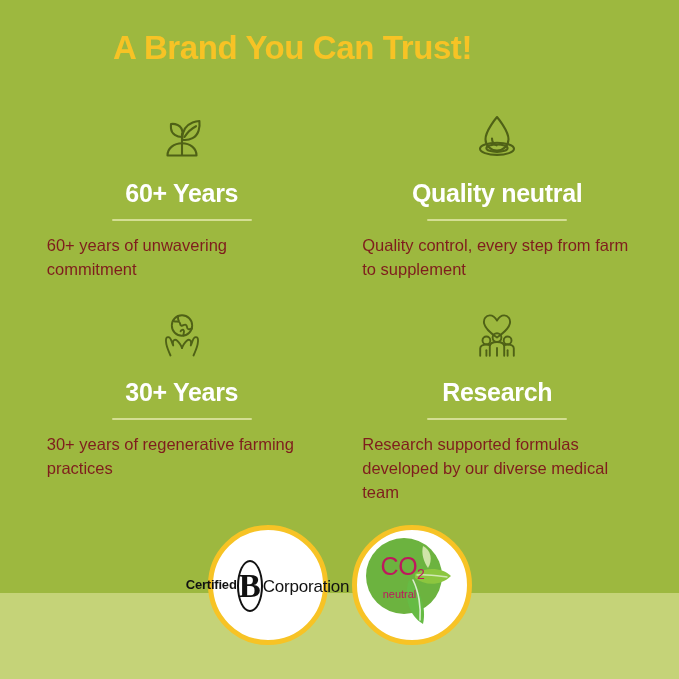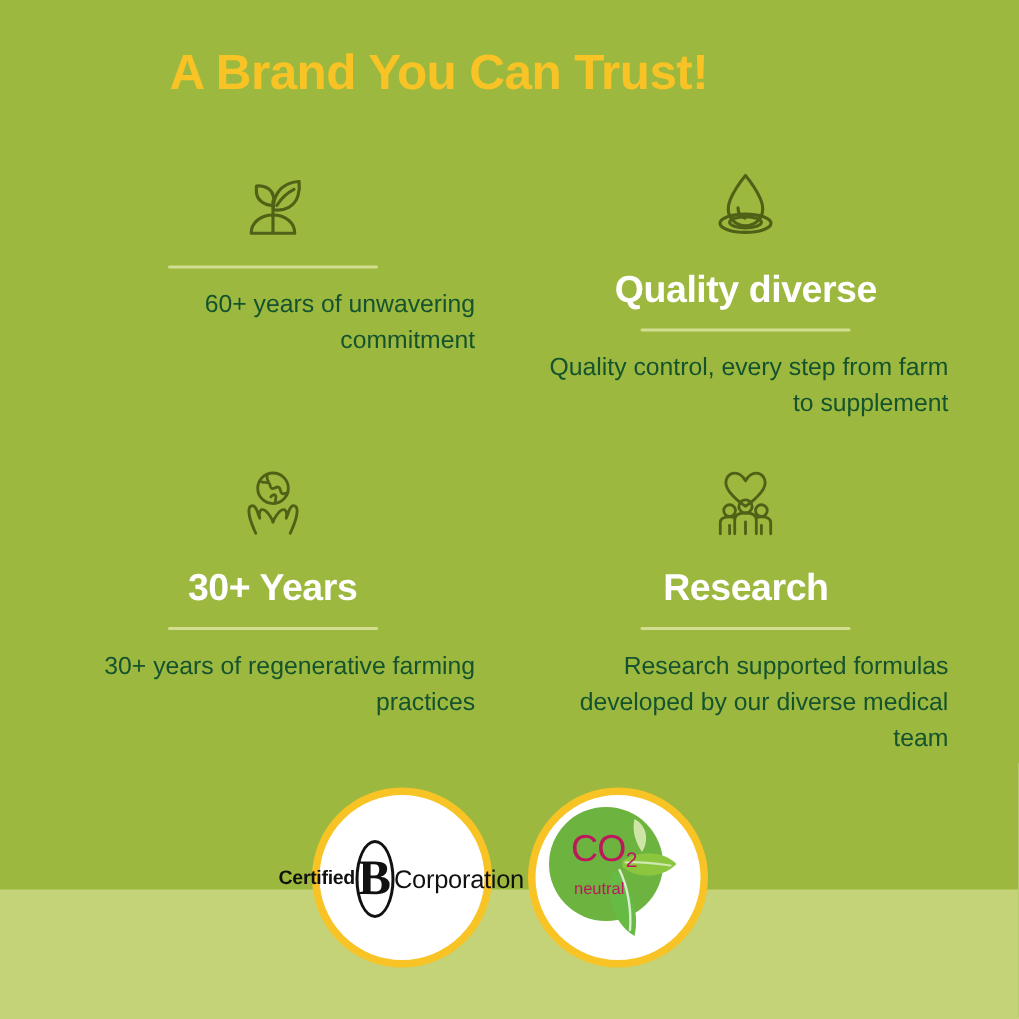--- a/index.html
+++ b/index.html
@@ -86,24 +86,24 @@
   }
   .divider {
     margin-top: 11px;
     width: 140px;
     height: 2px;
     background: #d4de93;
     border-radius: 1px;
   }
   .feature-body {
     margin-top: 12px;
-    color: #14532d;
+    color: #7f1d1d;
     font-size: 16.5px;
     line-height: 24px;
-    text-align: right;
+    text-align: left;
     max-width: 270px;
   }
 
   
   .badges {
     position: absolute;
     top: 525px;
     left: 0;
     width: 679px;
     display: flex;
@@ -230,34 +230,35 @@
     <div class="cell">
       <div class="icon-wrap">
         <svg width="58" height="58" viewBox="0 0 58 58" fill="none" stroke="#4f6116" stroke-width="2.1" stroke-linecap="round" stroke-linejoin="round">
           <path d="M29 47 L29 26"></path>
           <path d="M29 29 C24 29 18.5 26 18 20.5 C17.8 18.3 18 16 18 16 C18 16 21.5 15.6 24.6 17 C28.2 18.6 29.6 22.3 29.6 26"></path>
           <path d="M29.2 31 C29.2 24 32.5 17.2 39.6 14.4 C43 13.1 46.4 13 46.4 13 C46.4 13 47 18 45.6 22.6 C43.4 29.9 36.6 32.4 30.6 32"></path>
           <path d="M31.5 29 C34.5 24.2 38.6 20.4 43 18.2"></path>
           <path d="M14.5 47.5 C14.5 40.2 21 35.3 29 35.3 C37 35.3 43.5 40.2 43.5 47.5 Z"></path>
         </svg>
       </div>
+      <div class="feature-heading">60+ Years</div>
       <div class="divider"></div>
       <div class="feature-body">60+ years of unwavering commitment</div>
     </div>
 
     <div class="cell">
       <div class="icon-wrap">
         <svg width="58" height="58" viewBox="0 0 58 58" fill="none" stroke="#4f6116" stroke-width="2.1" stroke-linecap="round" stroke-linejoin="round">
           <path d="M29 9 C29 9 17.5 22.5 17.5 31.2 C17.5 37.6 22.6 42.6 29 42.6 C35.4 42.6 40.5 37.6 40.5 31.2 C40.5 22.5 29 9 29 9 Z"></path>
           <path d="M24 30.5 C24 33.6 25.9 36.3 28.6 37.4"></path>
           <ellipse cx="29" cy="40.8" rx="17" ry="6.1"></ellipse>
           <ellipse cx="29" cy="40.2" rx="10.6" ry="3.7"></ellipse>
         </svg>
       </div>
-      <div class="feature-heading">Quality diverse</div>
+      <div class="feature-heading">Quality neutral</div>
       <div class="divider"></div>
       <div class="feature-body">Quality control, every step from farm to supplement</div>
     </div>
 
     <div class="cell row2">
       <div class="icon-wrap">
         <svg width="58" height="58" viewBox="0 0 58 58" fill="none" stroke="#4f6116" stroke-width="1.9" stroke-linecap="round" stroke-linejoin="round">
           <circle cx="29" cy="18.5" r="10.2"></circle>
           <path d="M20.2 13.8 C23 15.2 24.4 14 26.2 15 C27.6 15.8 26.6 18 28.2 18.6 C30 19.3 31 17 32.8 17.8 C34.6 18.6 33.4 21.2 35 22 C36.4 22.7 37.6 21.5 38.9 21.6"></path>
           <path d="M24.8 9.3 C25.6 11.2 24.4 12.4 25.8 13.5"></path>

